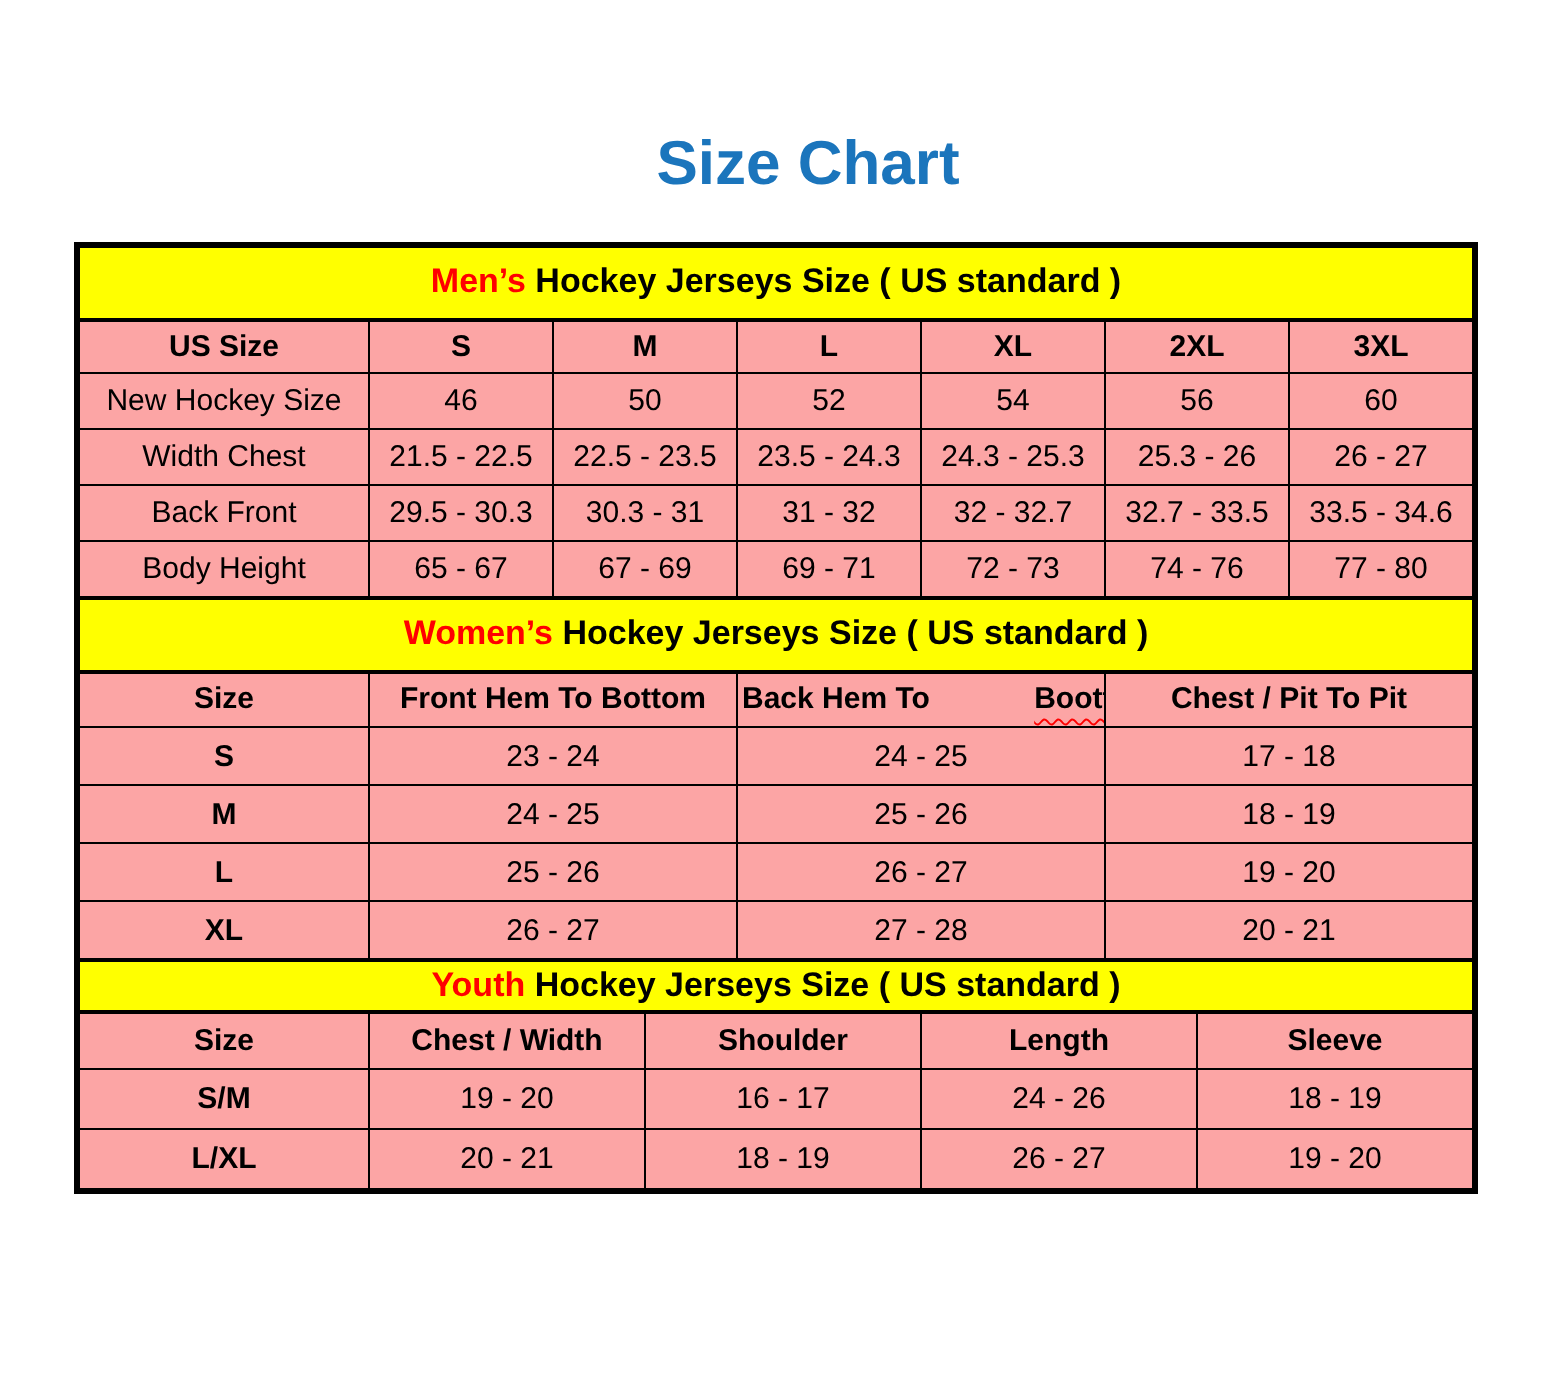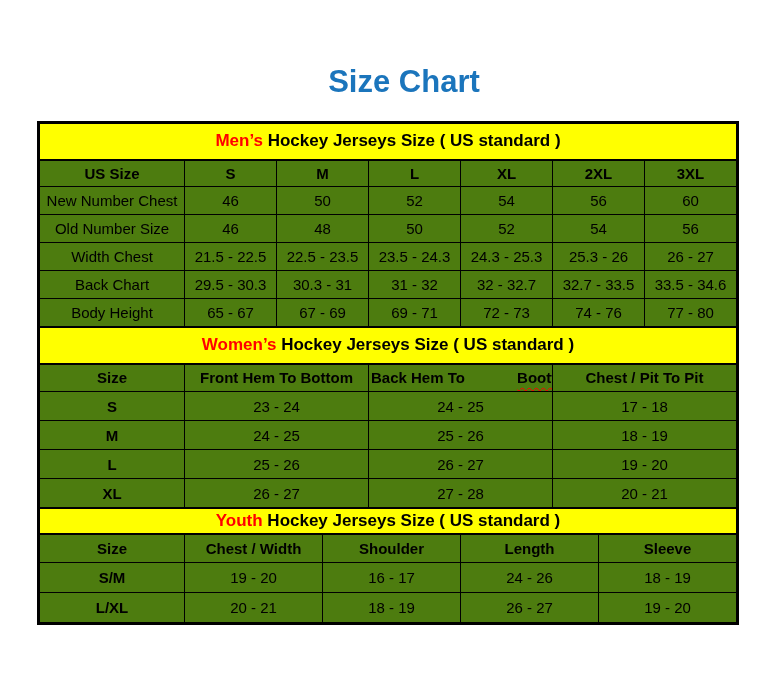--- a/index.html
+++ b/index.html
@@ -18,21 +18,21 @@
     font-size: 31px;
     font-weight: bold;
     color: #1B75BC;
     letter-spacing: 0px;
   }
   .tables-wrap {
     position: absolute;
     left: 37px; top: 121px;
     width: 702px;
     border: 2px solid #000;
-    background: #4d7c0f;
+    background: #fca5a5;
   }
   table.section-table {
     width: 100%;
     border-collapse: collapse;
     table-layout: fixed;
   }
   table.section-table td, table.section-table th {
     border: 1px solid #000;
     text-align: center;
     vertical-align: middle;
@@ -89,48 +89,39 @@
     <tr class="header-row">
       <td>US Size</td>
       <td>S</td>
       <td>M</td>
       <td>L</td>
       <td>XL</td>
       <td>2XL</td>
       <td>3XL</td>
     </tr>
     <tr class="data-row">
-      <td>New Number Chest</td>
+      <td>New Hockey Size</td>
       <td>46</td>
       <td>50</td>
       <td>52</td>
       <td>54</td>
       <td>56</td>
       <td>60</td>
     </tr>
     <tr class="data-row">
-      <td>Old Number Size</td>
-      <td>46</td>
-      <td>48</td>
-      <td>50</td>
-      <td>52</td>
-      <td>54</td>
-      <td>56</td>
-    </tr>
-    <tr class="data-row">
       <td>Width Chest</td>
       <td>21.5 - 22.5</td>
       <td>22.5 - 23.5</td>
       <td>23.5 - 24.3</td>
       <td>24.3 - 25.3</td>
       <td>25.3 - 26</td>
       <td>26 - 27</td>
     </tr>
     <tr class="data-row">
-      <td>Back Chart</td>
+      <td>Back Front</td>
       <td>29.5 - 30.3</td>
       <td>30.3 - 31</td>
       <td>31 - 32</td>
       <td>32 - 32.7</td>
       <td>32.7 - 33.5</td>
       <td>33.5 - 34.6</td>
     </tr>
     <tr class="data-row">
       <td>Body Height</td>
       <td>65 - 67</td>

